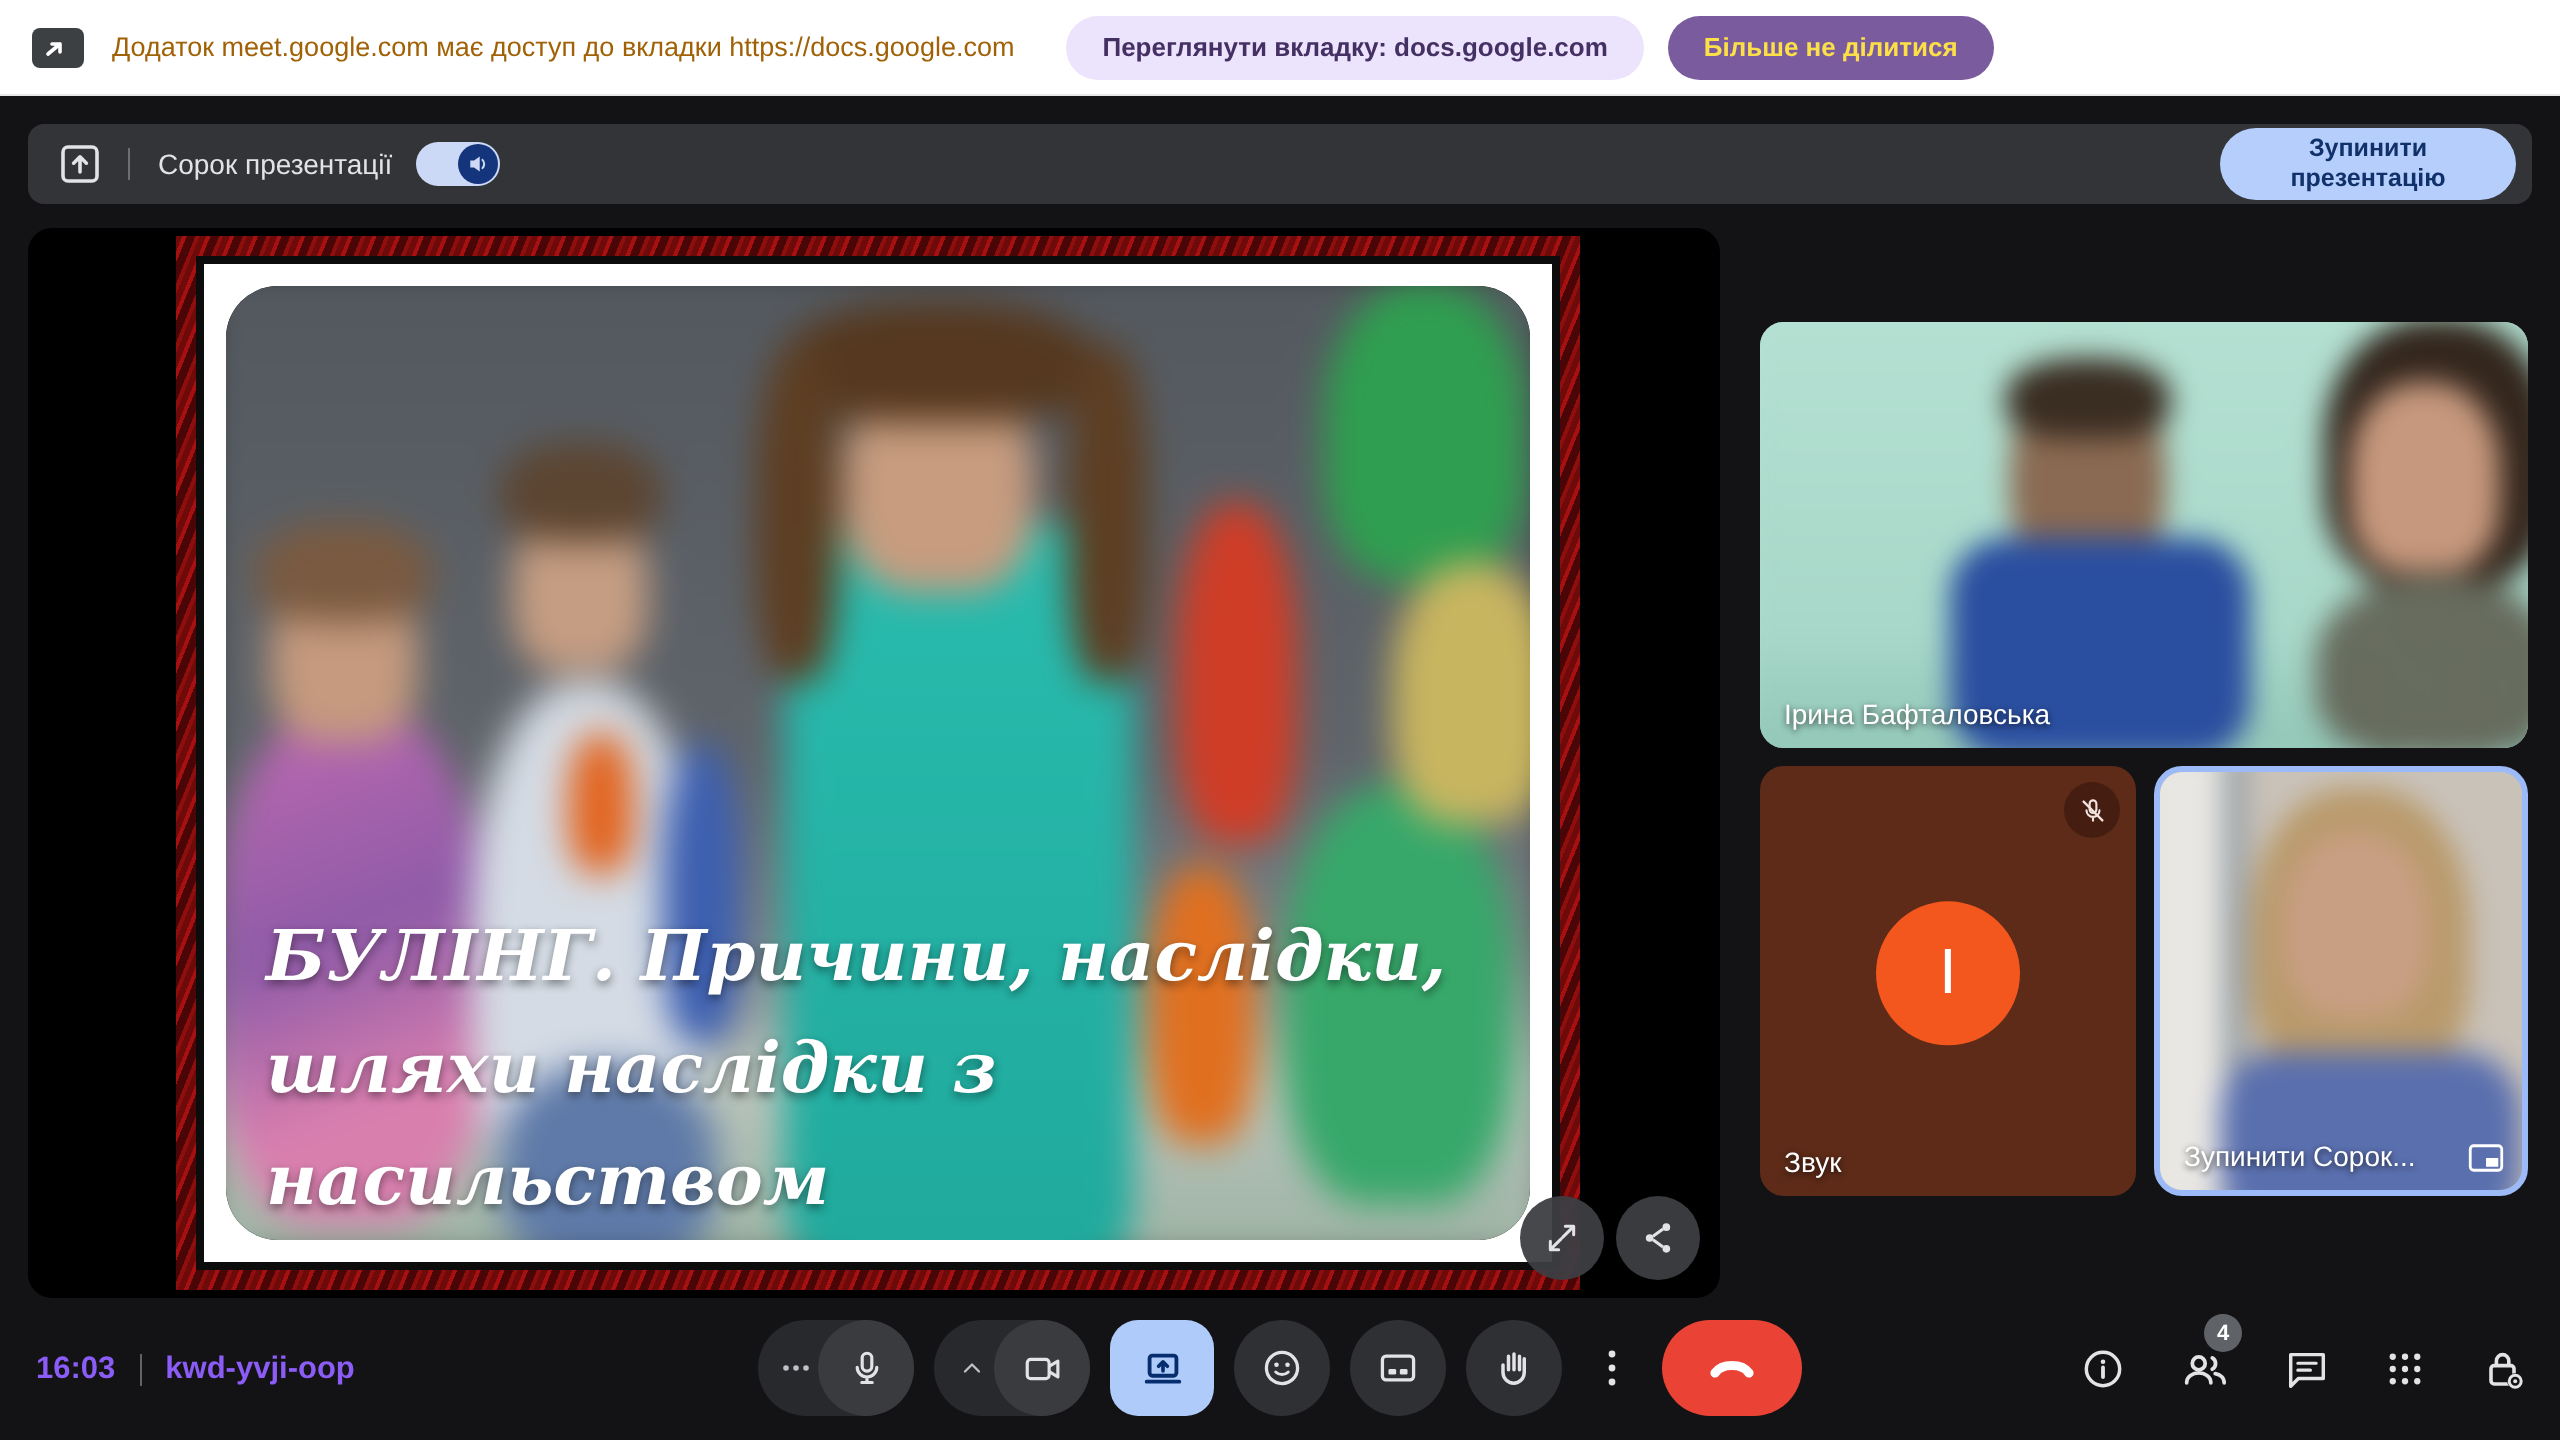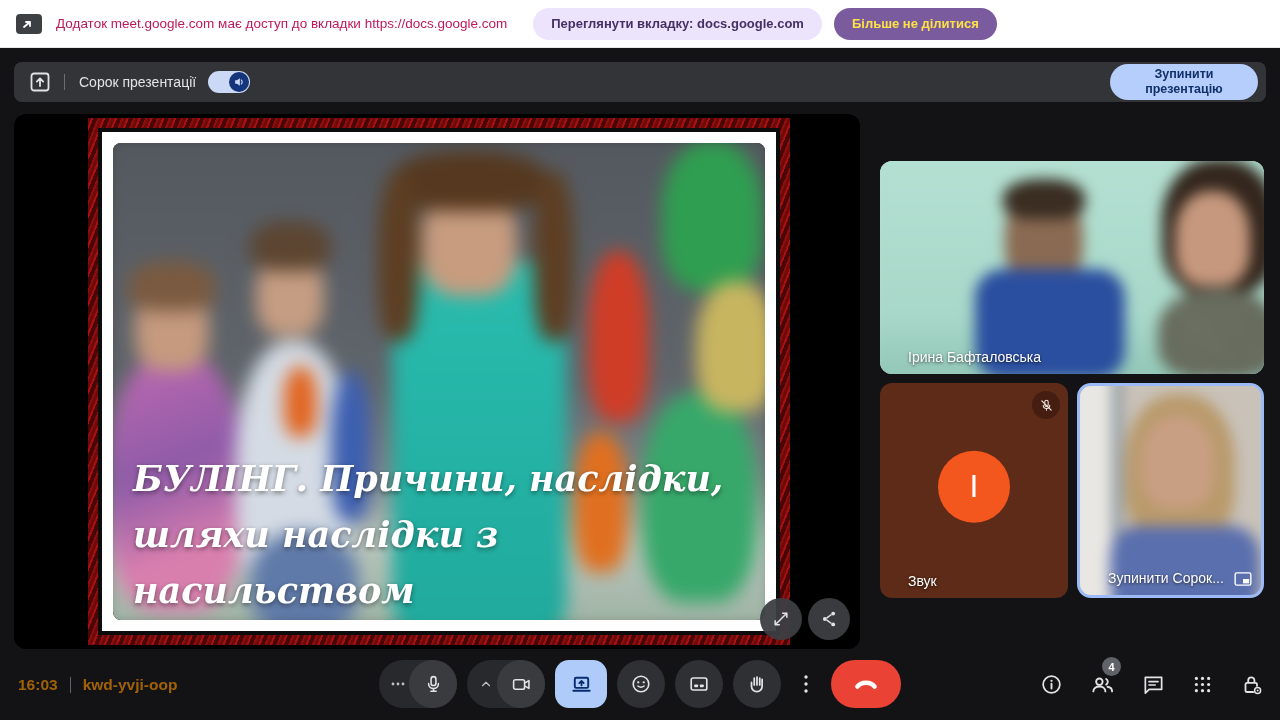--- a/index.html
+++ b/index.html
@@ -5,21 +5,21 @@
   * { margin:0; padding:0; box-sizing:border-box; }
   html,body { width:1280px; height:720px; background:#131316; overflow:hidden; }
   body { font-family:"Liberation Sans", sans-serif; }
   #app { position:relative; width:1280px; height:720px; background:#131316; }
 
   
   .banner { position:absolute; left:0; top:0; width:1280px; height:48px; background:#ffffff;
             display:flex; align-items:center; padding-left:16px; border-bottom:1px solid #e8e8e8; }
   .banner-icon { width:26px; height:20px; background:#3c4043; border-radius:4px; position:relative; flex:0 0 auto; }
   .banner-icon svg { position:absolute; left:4px; top:3px; }
-  .banner-msg { margin-left:14px; font-size:13.5px; color:#be185d;text-align:right; }
+  .banner-msg { margin-left:14px; font-size:13.5px; color:#a16207;text-align:right; }
   .pill-btn { height:32px; border-radius:16px; display:flex; align-items:center; justify-content:center;
               font-size:13px; font-weight:700; padding:0 18px; cursor:pointer; white-space:nowrap; }
   .pill-light { background:#ece3fc; color:#453064; margin-left:26px; }
   .pill-dark  { background:#7a5c9e; color:#fde047; margin-left:12px; }
 
   
   .pres-bar { position:absolute; left:14px; top:62px; width:1252px; height:40px; background:#333438;
               border-radius:8px; display:flex; align-items:center; padding:0 8px 0 16px; }
   .pres-bar .txt { color:#e3e3e6; font-size:14px; }
   .vdivider { width:1px; height:16px; background:#6b6e73; margin:0 14px; }
@@ -30,49 +30,49 @@
                display:flex; flex-direction:column; align-items:center; justify-content:center;
                font-size:12.5px; font-weight:700; line-height:15px; cursor:pointer; padding:0 14px; }
 
   
   .stage { position:absolute; left:14px; top:114px; width:846px; height:535px; background:#000;
            border-radius:12px; overflow:hidden; }
   .slide { position:absolute; left:74px; top:4px; width:702px; height:527px;
            background:repeating-linear-gradient(112deg,#6e0a0a 0 3px,#a61010 3px 5px,#4a0606 5px 9px,#8e0d0d 9px 11px);
            padding:10px; }
   .slide-inner { width:100%; height:100%; border:4px solid #0c0c0c; background:#ffffff; padding:11px; }
-  .photo { position:relative; width:100%; height:100%; border-radius:8px; overflow:hidden; background:#000000; }
+  .photo { position:relative; width:100%; height:100%; border-radius:26px; overflow:hidden; background:#000000; }
   .photo .blur-layer { position:absolute; inset:-12px; filter:blur(9px); }
   .blob { position:absolute; border-radius:45% 45% 35% 35%; }
   .slide-title { position:absolute; left:20px; top:308px; color:#fff;
                  font-family:"DejaVu Serif","Liberation Serif",serif; font-style:italic; font-weight:700;
                  font-size:35px; line-height:56px; text-shadow:0 2px 5px rgba(0,0,0,.45); white-space:nowrap; }
   .stage-fab { position:absolute; width:42px; height:42px; border-radius:50%; background:rgba(60,62,66,.95);
                display:flex; align-items:center; justify-content:center; cursor:pointer; }
 
   
   .tile { position:absolute; border-radius:12px; overflow:hidden; }
   .tile .vid { position:absolute; inset:-10px; filter:blur(7px); }
-  .tile-name { position:absolute; left:28px; bottom:9px; color:#fff; font-size:14px;
+  .tile-name { position:absolute; left:12px; bottom:9px; color:#fff; font-size:14px;
                text-shadow:0 1px 3px rgba(0,0,0,.7); z-index:3; }
   .tile-irina    { left:880px; top:161px; width:384px; height:213px; background:#b9e2d4; }
   .tile-ivan     { left:880px; top:383px; width:188px; height:215px; background:#5d2b18; }
   .tile-svitlana { left:1077px; top:383px; width:187px; height:215px; background:#c9c2b9;
                    border:3px solid #9cbaf7; border-radius:14px; }
   .avatar { position:absolute; left:50%; top:50%; transform:translate(-50%,-56%); width:72px; height:72px;
             border-radius:50%; background:#f4571e; display:flex; align-items:center; justify-content:center;
             color:#fff; font-size:32px; font-weight:400; }
   .mute-badge { position:absolute; right:8px; top:8px; width:28px; height:28px; border-radius:50%;
                 background:rgba(40,16,8,.45); display:flex; align-items:center; justify-content:center; z-index:3; }
   .pip-badge { position:absolute; right:9px; bottom:9px; z-index:3; display:flex; }
 
   
   .bottom { position:absolute; left:0; top:649px; width:1280px; height:71px; }
   .meet-info { position:absolute; left:18px; top:0; height:71px; display:flex; align-items:center; gap:12px;
-               color:#a16207; font-size:15.5px; font-weight:700; }
+               color:#8b5cf6; font-size:15.5px; font-weight:700; }
   .meet-info .vdivider { margin:0; background:#5f6368; }
   .controls { position:absolute; left:50%; top:11px; transform:translateX(-50%);
               display:flex; align-items:center; gap:10px; }
   .combo { position:relative; width:78px; height:48px; border-radius:24px; background:#28292d; }
   .combo .left { position:absolute; left:0; top:0; width:38px; height:48px;
                  display:flex; align-items:center; justify-content:center; cursor:pointer; }
   .combo .right { position:absolute; right:0; top:0; width:48px; height:48px; border-radius:50%;
                   background:#3a3b3f; display:flex; align-items:center; justify-content:center; cursor:pointer; }
   .cbtn { width:48px; height:48px; border-radius:50%; background:#2f3034; display:flex; align-items:center;
           justify-content:center; cursor:pointer; }

